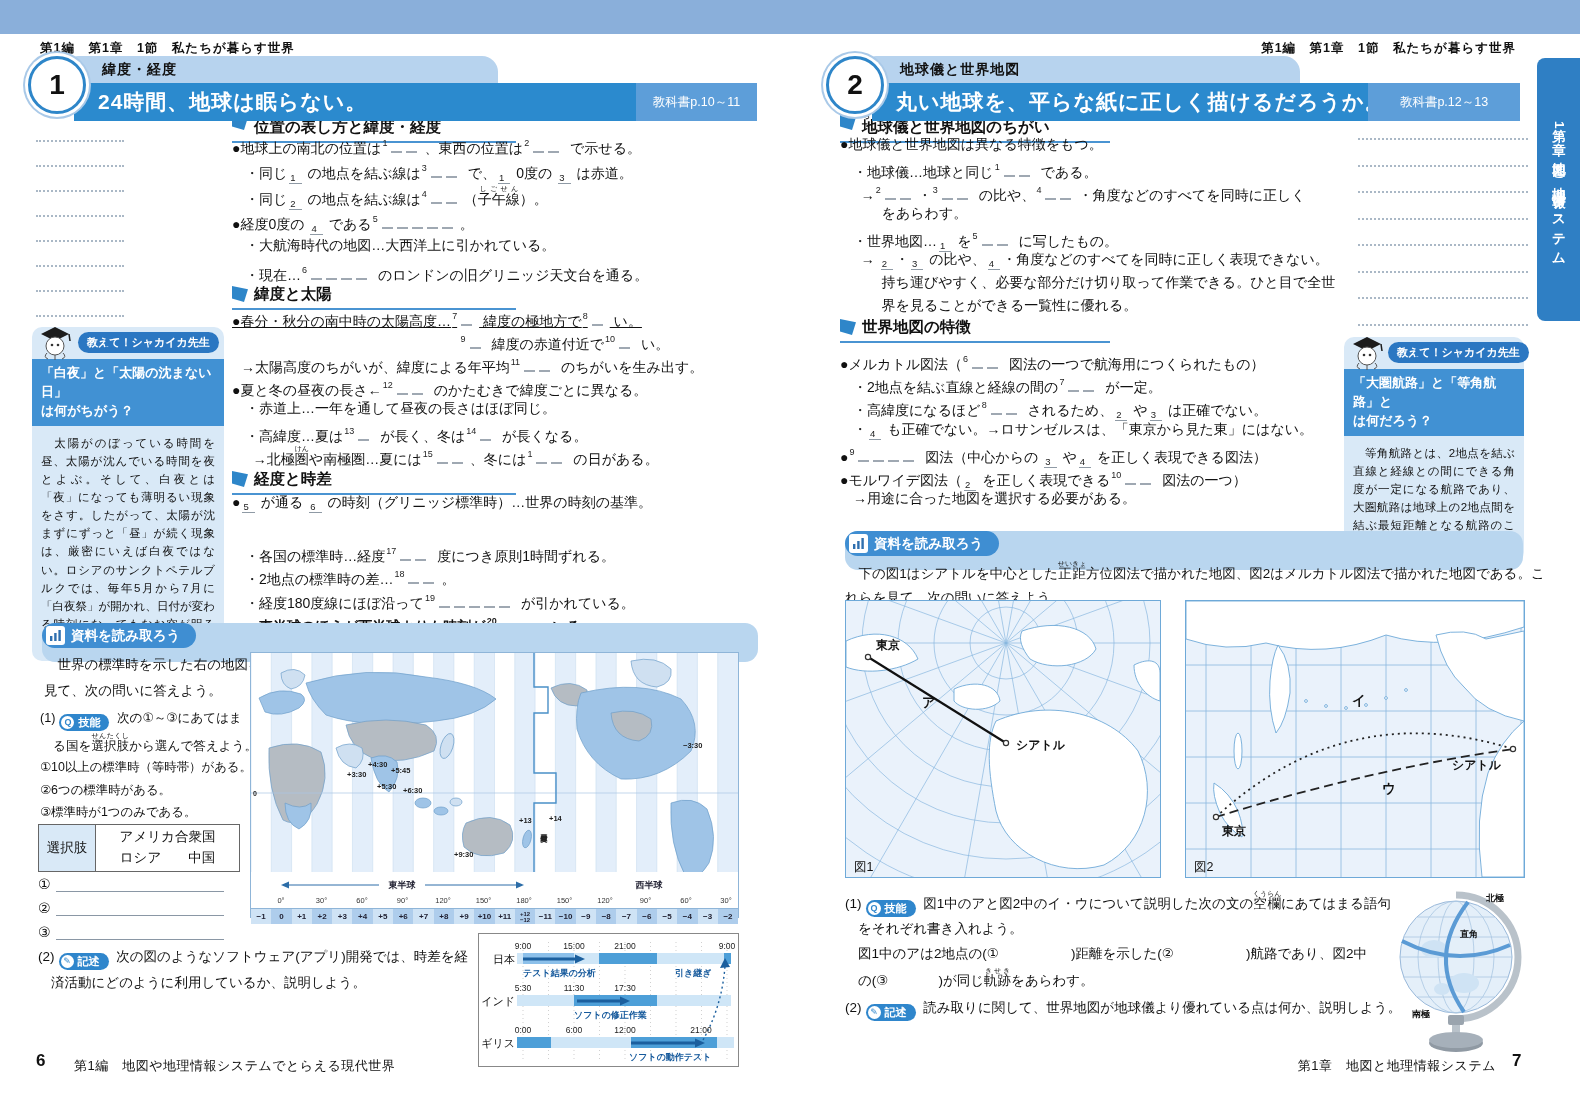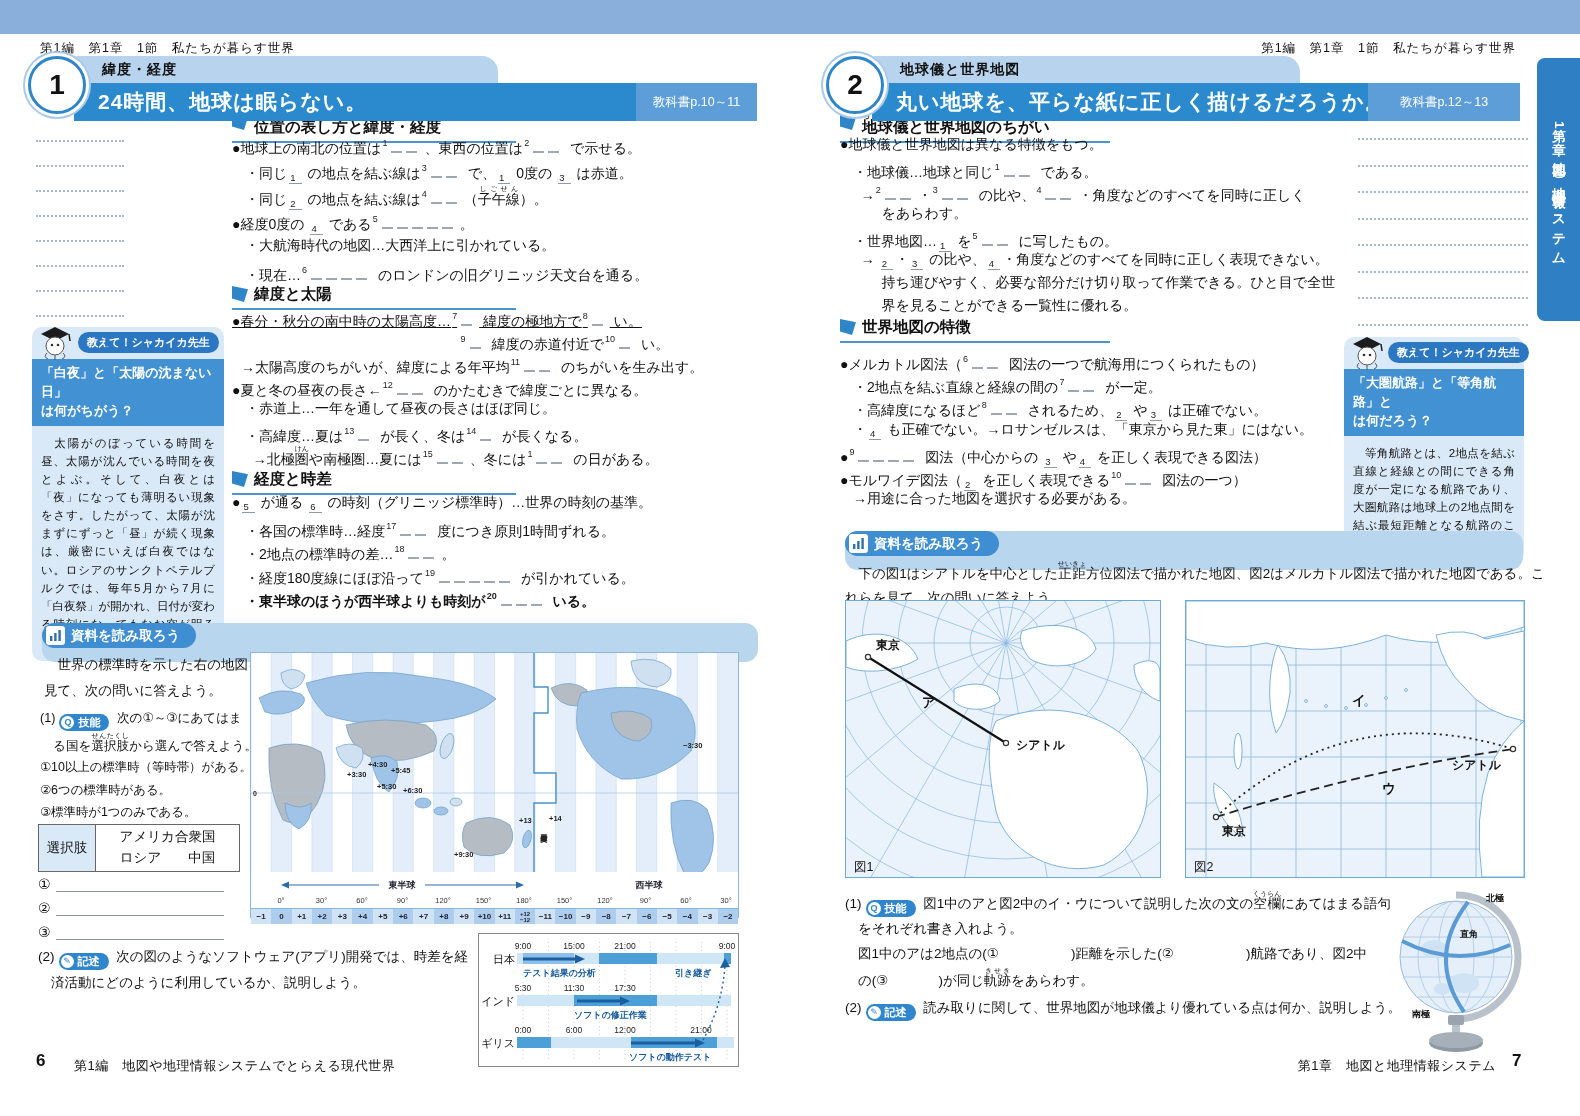--- a/index.html
+++ b/index.html
@@ -1,19 +1,19 @@
 <!DOCTYPE html>
 <html><head>
 <meta charset="utf-8">
 <style>
   html,body{margin:0;padding:0;background:#e8e8e8}
   .page{position:relative;width:1580px;height:1116px;background:#fff;overflow:hidden;
         font-family:"Liberation Sans","DejaVu Sans",sans-serif;color:#111}
   .topbar{position:absolute;left:0;top:0;width:100%;height:34px;background:#8aafda}
-  .crumb{position:absolute;top:40px;font-size:12.5px;font-weight:normal;letter-spacing:1px;white-space:nowrap}
+  .crumb{position:absolute;top:40px;font-size:12.5px;font-weight:bold;letter-spacing:1px;white-space:nowrap}
   .crumb-r{text-align:right}
   .lesson-circle{position:absolute;width:52px;height:52px;border-radius:50%;background:#fff;
     border:3px solid #2e86c9;box-shadow:0 0 0 3px #fff,0 0 0 5px #a9c9e8;
     display:flex;align-items:center;justify-content:center;font-size:28px;font-weight:bold;z-index:3}
   .lesson-tab{position:absolute;height:27px;background:#b7d3ee;border-radius:4px 16px 0 0;z-index:1;
     display:flex;align-items:center;padding-left:28px;font-weight:bold;font-size:14px;letter-spacing:1px}
   .lesson-title{position:absolute;height:38px;background:#2b8ace;color:#fff;display:flex;align-items:center;
     padding-left:24px;font-size:21px;font-weight:bold;letter-spacing:1px;z-index:2;white-space:nowrap}
   .lesson-ref{position:absolute;height:38px;background:#5d9ed9;color:#fff;display:flex;align-items:center;
     justify-content:center;font-size:12.5px;z-index:2}
@@ -127,21 +127,21 @@
       <div class="cline" style="padding-left: 0px;">●夏と冬の昼夜の長さ←<sup class="supn">12</sup><span class="blank" style="width: 30px;"></span> のかたむきで緯度ごとに異なる。</div>
       <div class="cline" style="padding-left: 13px;">・赤道上…一年を通して昼夜の長さはほぼ同じ。</div>
       <div class="cline" style="padding-left: 13px;">・高緯度…夏は<sup class="supn">13</sup><span class="blank" style="width: 15px;"></span> が長く、冬は<sup class="supn">14</sup><span class="blank" style="width: 15px;"></span> が長くなる。</div>
       <div class="cline" style="padding-left: 20.8px;">→北極<ruby>圏<rt>けん</rt></ruby>や南極圏…夏には<sup class="supn">15</sup><span class="blank" style="width: 30px;"></span>、冬には<sup class="supn">1</sup><span class="blank" style="width: 30px;"></span> の日がある。</div>
     </div>
 
   <div class="sec-h" style="left:232px;top:469px;min-width:256px">
     <span class="flag"></span><span>経度と時差</span></div>
   <div class="sec-lines" style="left:232px;top:491px;--lh:23.6px">
       <div class="cline" style="padding-left: 0px;">●<span class="refn">5</span> が通る <span class="refn">6</span> の時刻（グリニッジ標準時）…世界の時刻の基準。</div>
-      <div class="cline" style="padding-left: 13px;">・各国の標準時…経度<sup class="supn">17</sup><span class="blank" style="width: 30px;"></span> 度につき原則1時間ずれる。</div>
+      <div class="cline" style="padding-left: 13px; margin-top: 25px;">・各国の標準時…経度<sup class="supn">17</sup><span class="blank" style="width: 30px;"></span> 度につき原則1時間ずれる。</div>
       <div class="cline" style="padding-left: 13px;">・2地点の標準時の差…<sup class="supn">18</sup><span class="blank" style="width: 30px;"></span>。</div>
       <div class="cline" style="padding-left: 13px;">・経度180度線にほぼ沿って<sup class="supn">19</sup><span class="blank" style="width: 75px;"></span> が引かれている。</div>
       <div class="cline" style="padding-left: 13px; font-weight: bold;">・東半球のほうが西半球よりも時刻が<sup class="supn">20</sup><span class="blank" style="width: 45px;"></span> いる。</div>
     </div>
 
   <div class="tbox" style="left:32px;top:327px;width:192px">
     <div class="tbox-head">
       <span class="tbox-oct">
         <svg width="42" height="40" viewBox="0 0 42 40">
           <polygon points="7,13 21,6 35,13 21,20" fill="#1c1c1c"></polygon>

